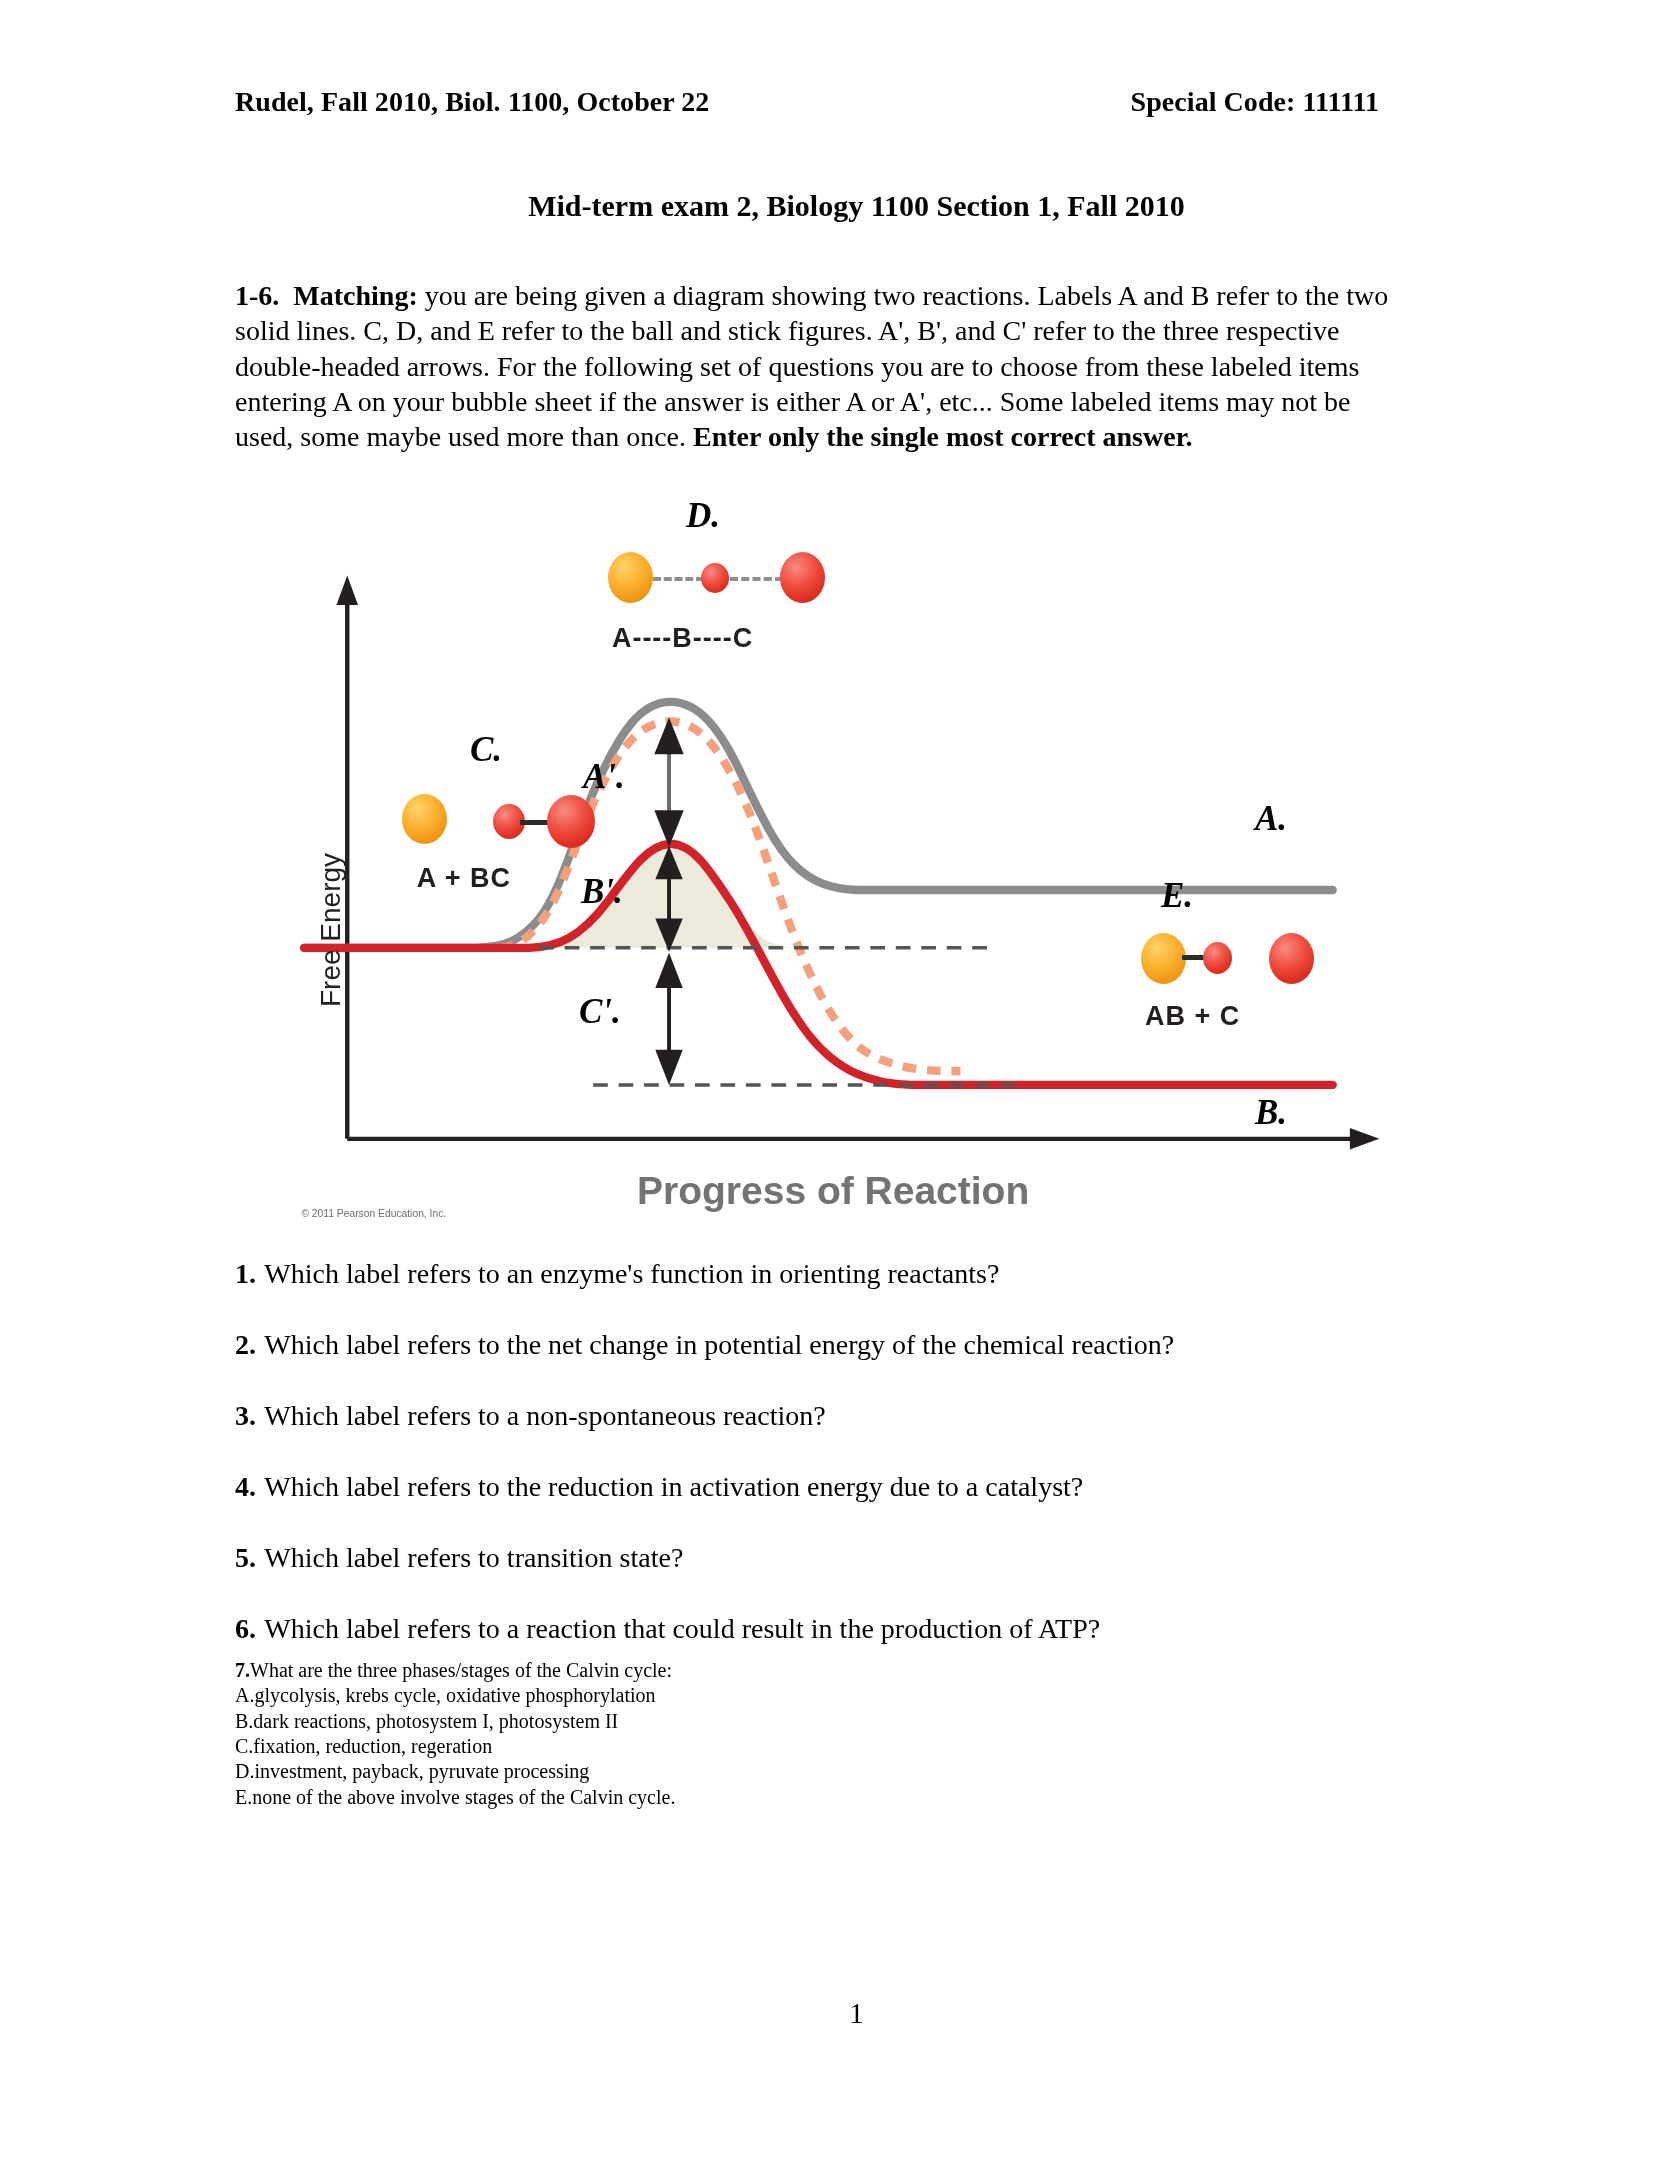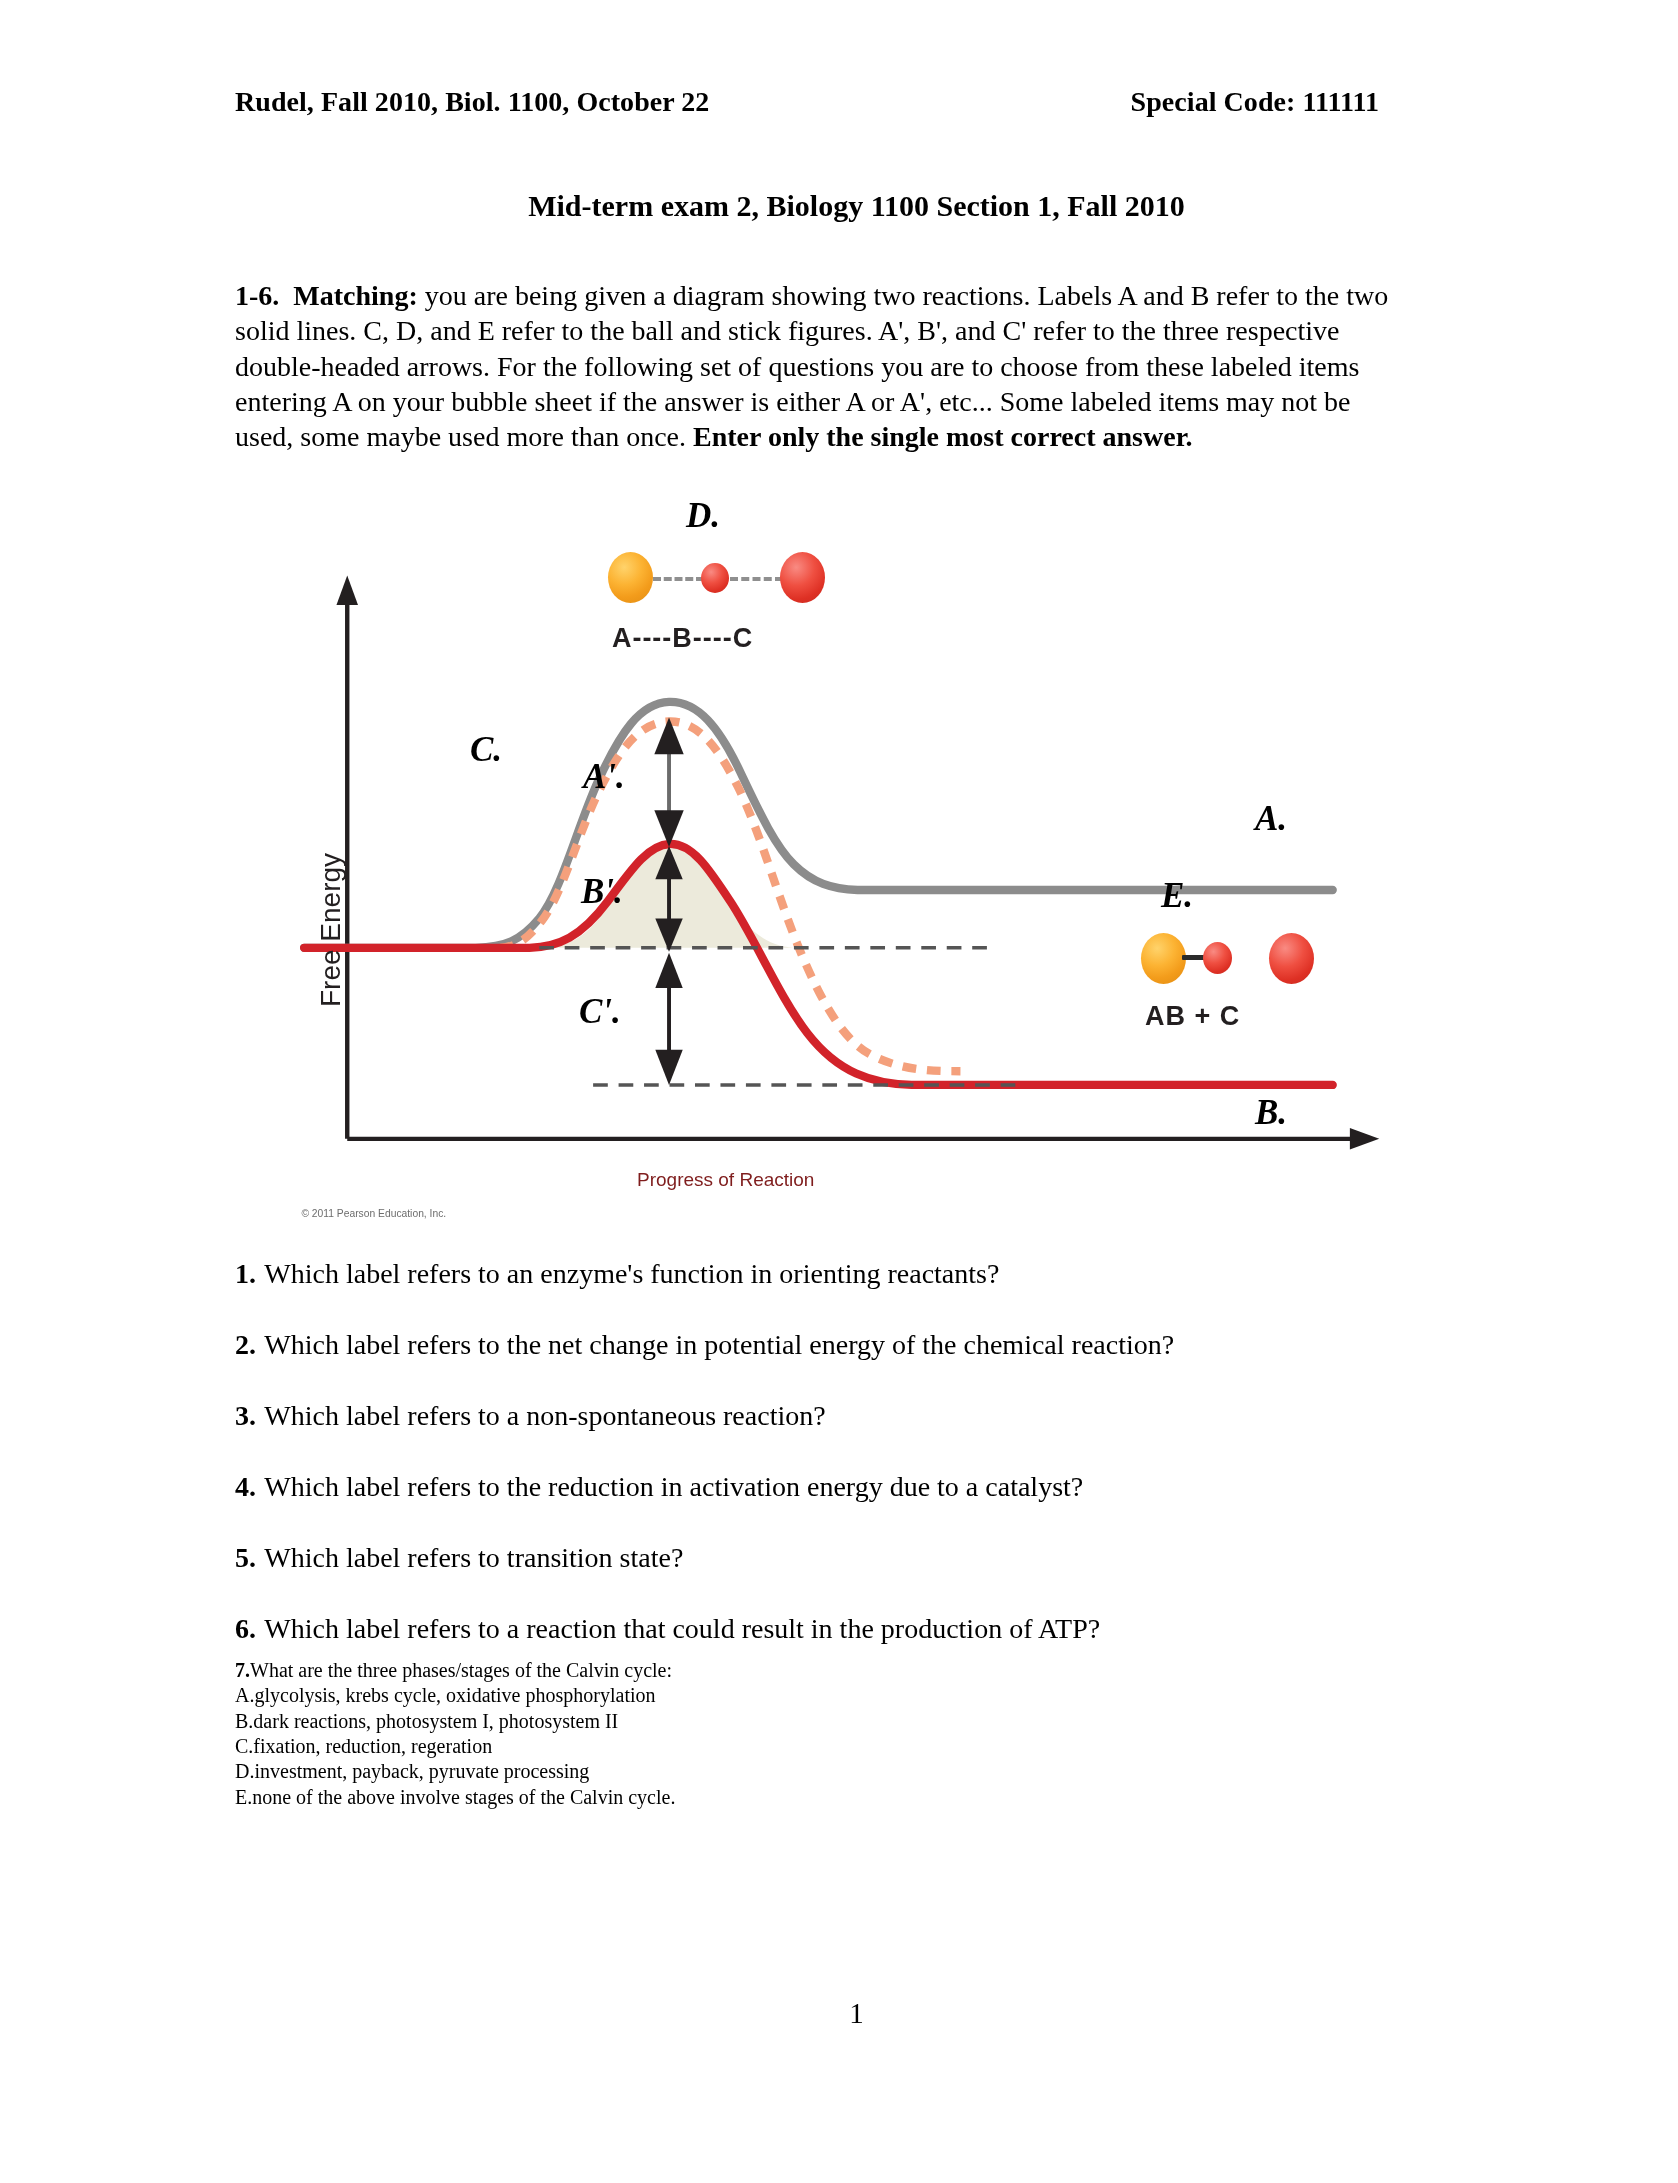--- a/index.html
+++ b/index.html
@@ -122,23 +122,24 @@
     font-family: "Liberation Sans", sans-serif;
     font-size: 28px;
     color: #231f20;
     transform: rotate(-90deg);
     transform-origin: left top;
     white-space: nowrap;
   }
   .axis-label-x {
     position: absolute;
     font-family: "Liberation Sans", sans-serif;
-    font-size: 19px;
-    color: #7f1d1d;
-    white-space: nowrap;
+    font-size: 39px;
+    color: #737373;
+    white-space: nowrap;
+    font-weight: bold;
   }
   .credit {
     position: absolute;
     font-family: "Liberation Sans", sans-serif;
     font-size: 10.3px;
     color: #6d6d6d;
     white-space: nowrap;
   }
 
   
@@ -247,20 +248,27 @@
         <path d="M 765 1180 L 737 1108 L 793 1108 Z" fill="#231f20"></path>
       </g>
     </svg>
 
     <div class="axis-label-y" style="left:20.6px; top:500px;">Free Energy</div>
 
     <div class="axis-label-x" style="left:343px; top:662px;">Progress of Reaction</div>
 
     <div class="credit" style="left:7.4px; top:701px;">© 2011 Pearson Education, Inc.</div>
 
+    <div class="mol" style="left:108px; top:267px; width:206px; height:113px;">
+      <div class="ball orange" style="left:0px; top:19.6px; width:45px; height:50px;"></div>
+      <div class="ball red" style="left:91px; top:30px; width:32px; height:35px;"></div>
+      <div class="bond-solid" style="left:118px; top:46px; width:33px;"></div>
+      <div class="ball red" style="left:145px; top:20.6px; width:48px; height:53px;"></div>
+      <div class="mol-caption" style="left:14.7px; top:89px;">A  +  BC</div>
+    </div>
     <div class="lbl" style="left:176px; top:223px;">C.</div>
 
     <div class="mol" style="left:314px; top:29px; width:245px; height:147px;">
       <div class="ball orange" style="left:0px; top:15.7px; width:45px; height:51px;"></div>
       <div class="bond-dash" style="left:45px; top:41px; width:51px;"></div>
       <div class="ball red" style="left:93px; top:27.4px; width:28px; height:30px;"></div>
       <div class="bond-dash" style="left:122px; top:41px; width:53px;"></div>
       <div class="ball red" style="left:172px; top:15.7px; width:45px; height:51px;"></div>
       <div class="mol-caption" style="left:3.9px; top:87px;">A----B----C</div>
     </div>

